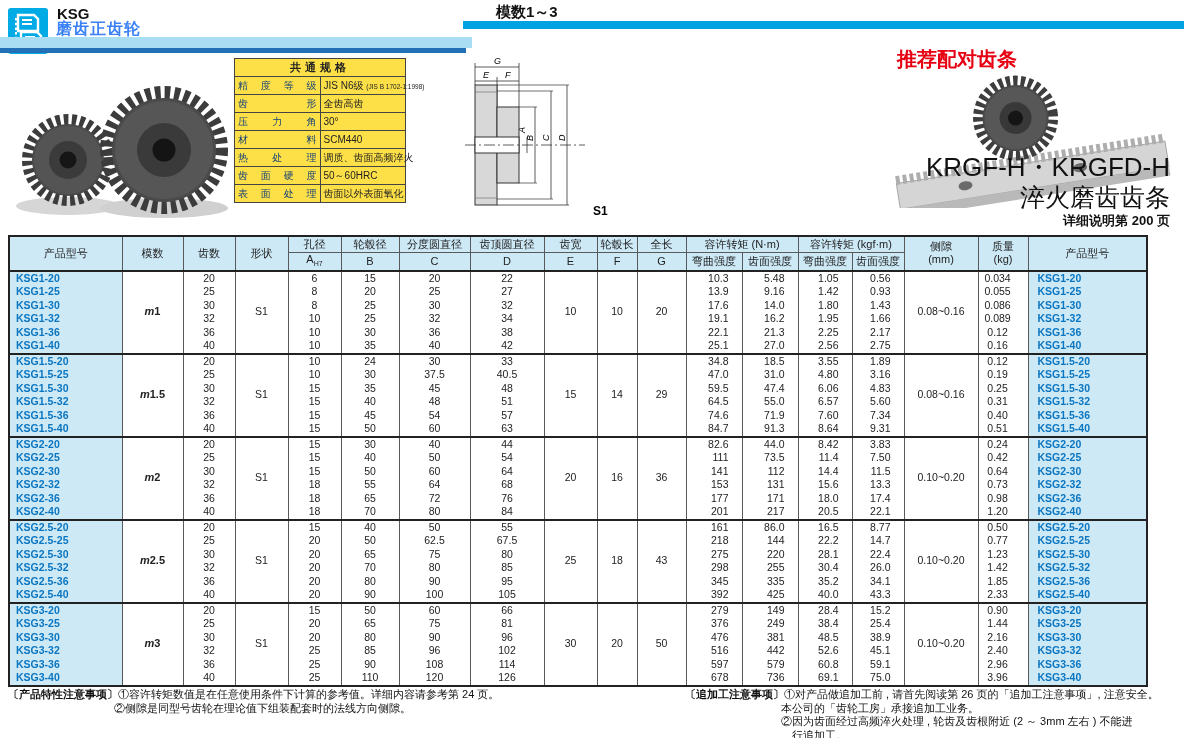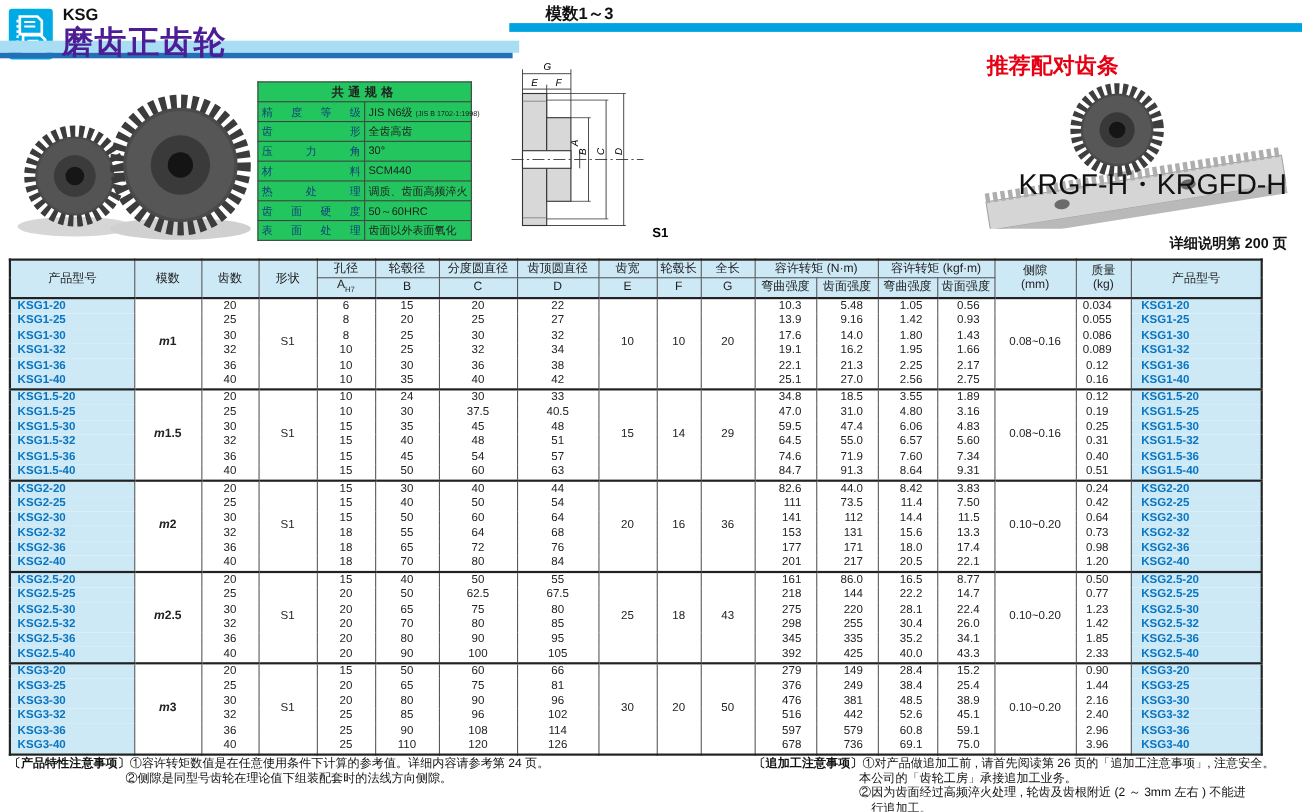--- a/index.html
+++ b/index.html
@@ -6,37 +6,37 @@
     --cyan:#00abe5; --light-blue:#a9ddf3; --bar-blue:#2270b6; --cyan-bar:#00a2e2;
     --header-bg:#cde9f6; --model-blue:#0a75c0; --red:#e60012; --line:#58595b; --dark:#222;
   }
   *{margin:0;padding:0;box-sizing:border-box;}
   body{font-family:"Liberation Sans",sans-serif;background:#fff;color:#222;}
   #page{position:relative;width:1184px;height:738px;background:#fff;overflow:hidden;}
 
   
   .icon-box{position:absolute;left:8px;top:8px;width:40px;height:46px;background:var(--cyan);border-radius:3px;}
   .series{position:absolute;left:57px;top:5px;font-size:15px;font-weight:bold;color:#111;text-align:center;}
-  .page-title{position:absolute;left:56px;top:19px;font-size:29px;font-weight:bold;color:#4c1d95;letter-spacing:1px;z-index:2;}
+  .page-title{position:absolute;left:56px;top:19px;font-size:16px;font-weight:bold;color:#3b82f6;letter-spacing:1px;z-index:2;}
   .bar-light{position:absolute;left:0;top:37px;width:472px;height:11px;background:var(--light-blue);z-index:1;}
   .bar-dark{position:absolute;left:0;top:48px;width:466px;height:5px;background:var(--bar-blue);z-index:1;}
   .module-range{position:absolute;left:496px;top:3px;font-size:15px;font-weight:bold;color:#111;}
   .cyan-bar{position:absolute;left:463px;top:21px;width:721px;height:8px;background:var(--cyan-bar);}
 
   
   .gear-photo{position:absolute;left:6px;top:58px;}
   .drawing{position:absolute;left:435px;top:55px;}
   .rack-photo{position:absolute;left:882px;top:58px;}
   .rec-heading{position:absolute;left:897px;top:46px;font-size:20px;font-weight:bold;color:var(--red);z-index:3;}
   .rack-models{position:absolute;right:14px;top:150px;font-size:26px;color:#111;z-index:3;}
   .rack-product{position:absolute;right:14px;top:181px;font-size:25px;color:#111;z-index:3;}
   .rack-ref{position:absolute;right:14px;top:212px;font-size:13px;font-weight:bold;color:#111;z-index:3;}
 
   
-  .spec{position:absolute;left:234px;top:74px;border-collapse:collapse;table-layout:fixed;width:195px;z-index:2;background:#22c55e;}
+  .spec{position:absolute;left:234px;top:58px;border-collapse:collapse;table-layout:fixed;width:172px;z-index:2;background:#fde047;}
   .spec td{border:1px solid #444;height:18px;font-size:10px;padding:0 3px;vertical-align:middle;}
   .spec .sp-title{text-align:center;font-weight:bold;letter-spacing:4px;font-size:11px;}
   .spec .sp-label{width:62px;text-align:justify;text-align-last:justify;color:#14407a;margin-top:25px;}
   .spec .sp-val{font-size:10px;white-space:nowrap;}
   .spec .sp-note{font-size:6.5px;}
 
   
   .gtable{position:absolute;left:8px;top:235px;border-collapse:collapse;table-layout:fixed;width:1138px;border:2px solid #222;}
   .gtable th{background:var(--header-bg);font-weight:normal;font-size:11px;border:1px solid var(--line);height:16px;padding:0;line-height:13px;}
   .gtable thead{border-bottom:2px solid #222;}
@@ -179,20 +179,21 @@
       <ellipse cx="196" cy="117" rx="7" ry="4.5" fill="#6b6b6b"></ellipse>
 
       <circle cx="140" cy="58" r="37" fill="none" stroke="#3e3e3e" stroke-width="11" stroke-dasharray="4.3 3.1"></circle>
       <circle cx="140" cy="58" r="33" fill="#4a4a4a"></circle>
       <circle cx="140" cy="58" r="31" fill="#575757"></circle>
       <circle cx="140" cy="58" r="16" fill="#383838"></circle>
       <circle cx="140" cy="58" r="7.5" fill="#151515"></circle>
     </g>
   </svg>
   <div class="rack-models">KRGF-H・KRGFD-H</div>
+  <div class="rack-product">淬火磨齿齿条</div>
   <div class="rack-ref">详细说明第 200 页</div>
 
   <table class="gtable">
     <colgroup>
       <col style="width:113px">
         <col style="width:61px">
         <col style="width:52px">
         <col style="width:53px">
       <col style="width:53px">
         <col style="width:58px">

